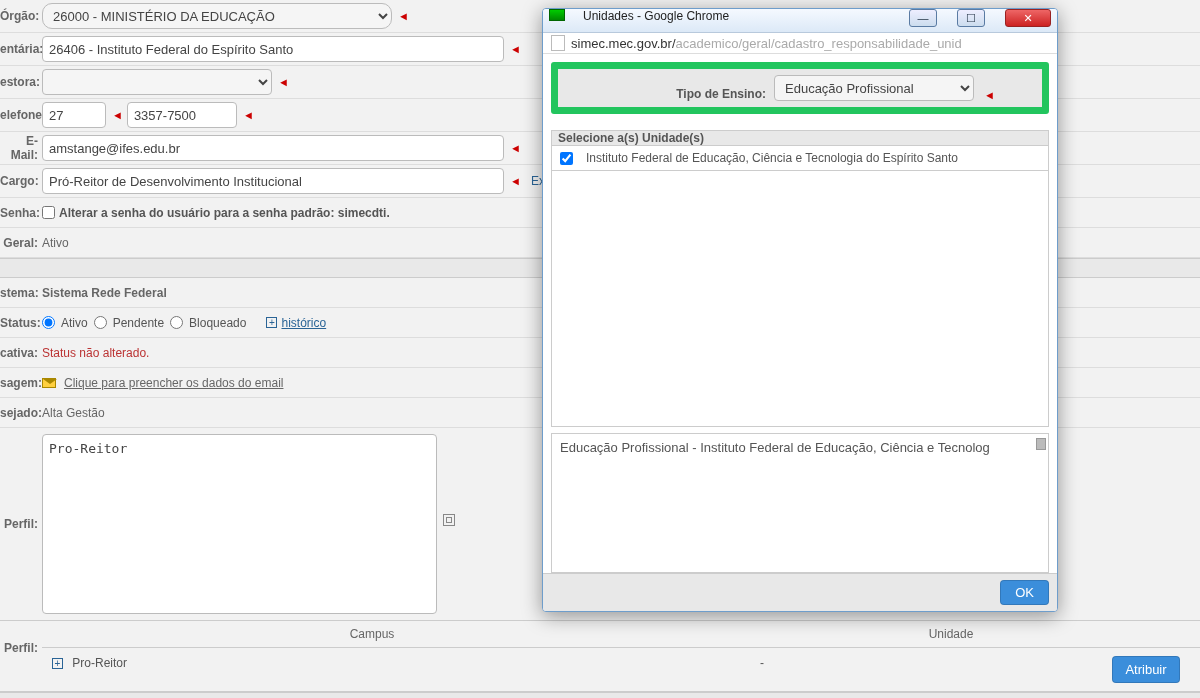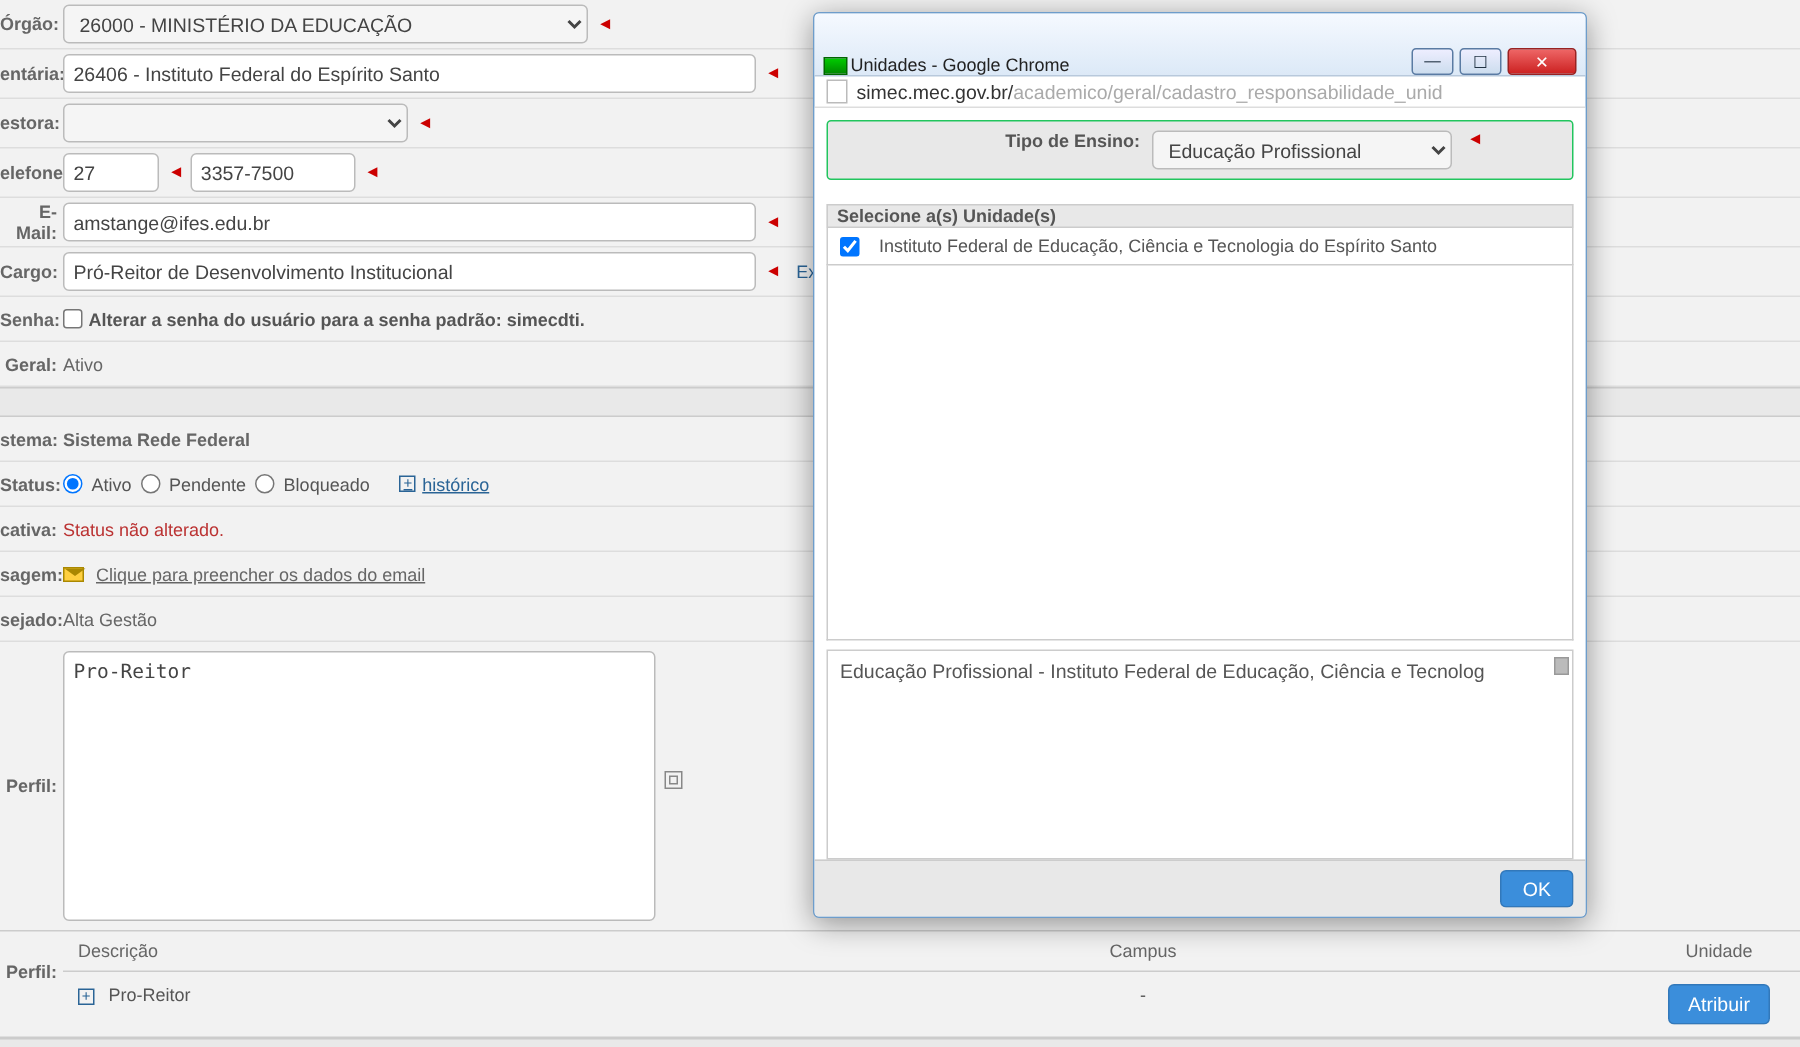--- a/index.html
+++ b/index.html
@@ -22,21 +22,21 @@
   select, input[type=text] {
     border: 1px solid #bbb;
     border-radius: 4px;
     padding: 4px 6px;
     font-size: 13px;
     color: #444;
     background: #fff;
     height: 26px;
   }
   select { background: #f5f5f5; }
-  .wsel1 { width: 350px; }
+  .wsel1 { width: 350px; border-radius: 10px; }
   .winp-long { width: 462px; }
   .wsel-short { width: 230px; }
   .winp-ddd { width: 64px; }
   .winp-tel { width: 110px; }
   .req { color: #c00; font-size: 11px; margin-left: 2px; }
   a.link { color: #2a6496; font-size: 12px; text-decoration: none; margin-left: 6px; }
   .small-txt { font-size: 12px; color: #666; }
   .bold { font-weight: bold; }
   .chk-lbl { display: flex; align-items: center; gap: 4px; font-weight: bold; color: #555; font-size: 12px; }
   .section-gap { height: 20px; background: #e9e9e9; border-bottom: 1px solid #ccc; border-top: 1px solid #ccc; }
@@ -72,42 +72,42 @@
     left:542px; top:8px;
     width:516px; height:604px;
     background:#fff;
     border:1px solid #6e9dcb;
     border-radius:4px;
     box-shadow:0 4px 20px rgba(0,0,0,.4);
     display:flex; flex-direction:column;
     overflow:hidden;
   }
   .titlebar {
-    height:42px;
+    height:24px;
     background:linear-gradient(#f5f9ff,#dce9f7);
     border-bottom:1px solid #b8c9dc;
-    display:flex; align-items:flex-end;
+    display:flex; align-items:flex-start;
     padding:0 6px;
-    gap:2px;
+    gap:18px;
   }
   .titlebar .ico { width:16px; height:12px; background:linear-gradient(#0c0,#080); border:1px solid #060; }
   .titlebar .ttxt { flex:1; font-size:12px; color:#222; }
   .winbtn { width:28px; height:18px; border:1px solid #5a7ba3; border-radius:3px; background:linear-gradient(#eef,#cde); display:flex; align-items:center; justify-content:center; font-size:11px; color:#234; margin-left:2px; }
   .winbtn.close { background:linear-gradient(#e66,#c22); border-color:#922; color:#fff; width:46px; }
   .addr {
     height:21px; display:flex; align-items:center;
     border-bottom:1px solid #ddd;
     padding:0 8px;
     font-size:13px;
     color:#333;
   }
   .addr .page-ico { width:14px; height:16px; border:1px solid #bbb; background:#fff; margin-right:6px; position:relative; }
   .addr .grey { color:#aaa; }
   .popup-body { flex:1; background:#fff; padding:8px 8px 0 8px; display:flex; flex-direction:column; }
-  .tiplabel-row { display:flex; align-items:flex-start; background:#e8e8e8; border:1px solid #22c55e; border-radius:3px; padding:6px 8px; gap:8px; }
+  .tiplabel-row { display:flex; align-items:flex-end; background:#e8e8e8; border:7px solid #22c55e; border-radius:3px; padding:6px 8px; gap:8px; }
   .tiplabel-row .tl { font-weight:bold; text-align:right; width:200px; color:#555; }
   .tiplabel-row select { width:200px; }
   .selhdr { margin-top:16px; background:#e8e8e8; border:1px solid #ccc; padding:0 6px; font-weight:bold; color:#555; }
   .unit-row { border:1px solid #ccc; border-top:none; padding:5px 8px; display:flex; align-items:center; gap:13px; font-size:12px; }
   .spacer { flex:1; border:1px solid #ccc; border-top:none; }
   .result-box { height:140px; border:1px solid #ccc; margin-top:6px; padding:6px 8px; font-size:13px; color:#555; overflow:auto; }
   .popup-footer { background:#e8e8e8; border-top:1px solid #ccc; padding:6px 8px; display:flex; justify-content:flex-end; }
   .scroll-ind { position:absolute; right:2px; width:10px; height:12px; background:#bbb; border:1px solid #999; }
 
 </style>
@@ -236,21 +236,20 @@
     <div class="cell perfil-area">
       <textarea class="perfil-box" style="">Pro-Reitor</textarea>
       <span class="expand-ico"></span>
     </div>
   </div>
 
   <div class="bgrid">
     <div class="bcol-lbl"> Perfil:</div>
     <div class="tbl">
       <div class="thead">
-        <div class="c-desc">Descrição</div>
         <div class="c-camp">Campus</div>
         <div class="c-uni">Unidade</div>
       </div>
       <div class="tbody">
         <div class="c-desc">
           <span class="plus-tree">+</span>
           <span>Pro-Reitor</span>
         </div>
         <div class="c-camp">-</div>
         <div class="c-uni">

